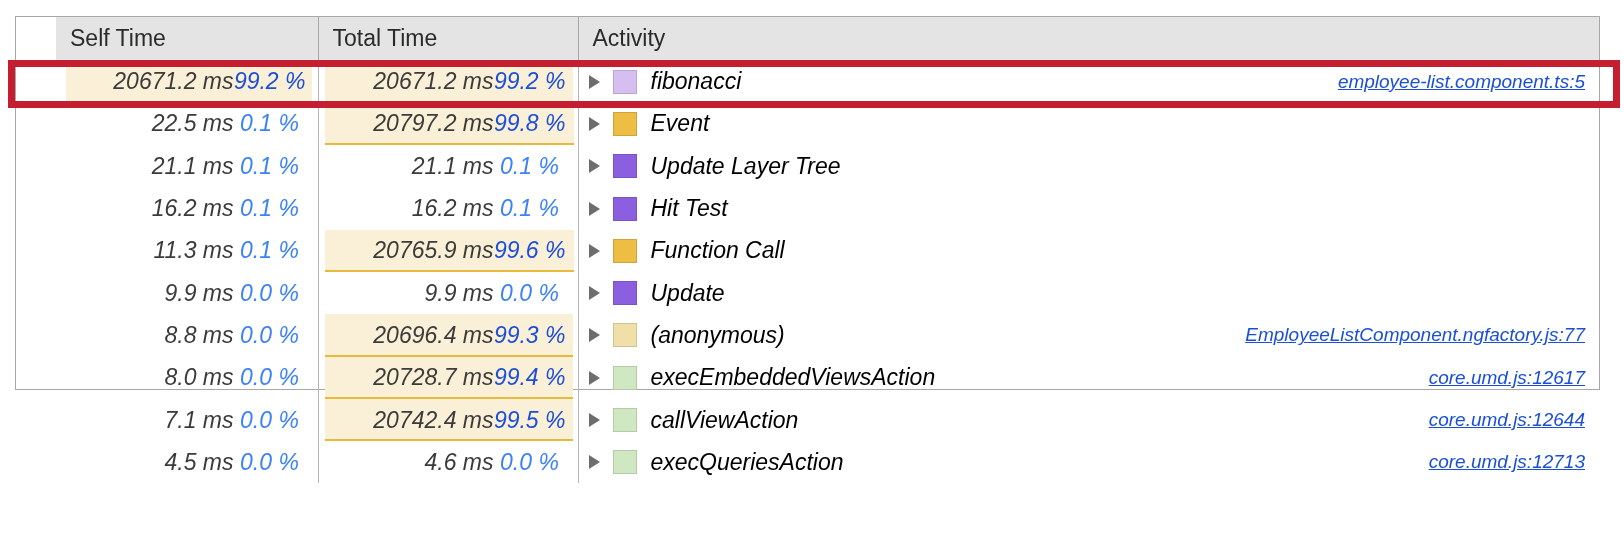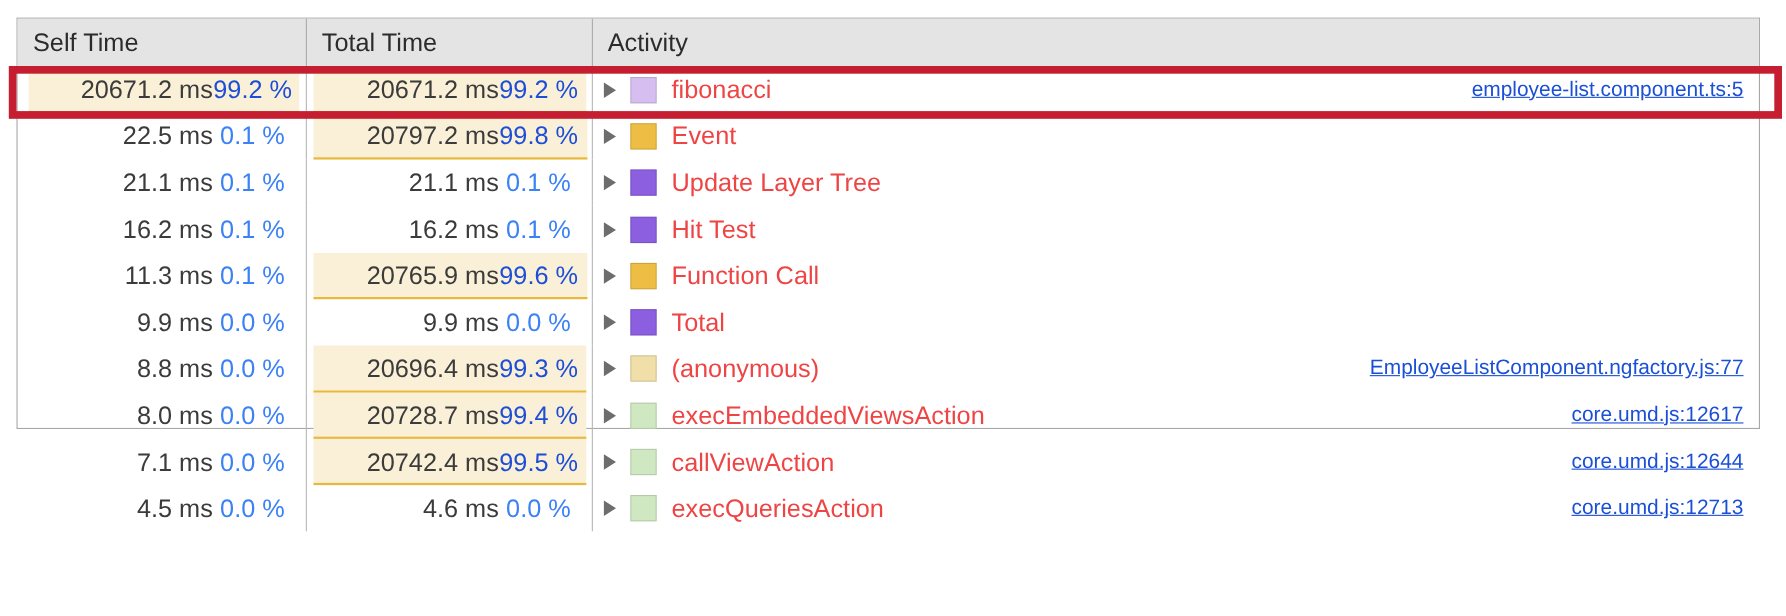--- a/index.html
+++ b/index.html
@@ -22,20 +22,21 @@
   
   .panel {
     position: absolute;
     left: 15px;
     top: 16px;
     width: 1585px;          
     height: 374px;          
     border: 1px solid #a8a8a8;
     box-sizing: border-box;
     background: #ffffff;
+    padding-left: 40px;
   }
 
   table.tree {
     width: 100%;
     border-collapse: collapse;
     table-layout: fixed;
     font-size: 23px;
     color: #3b3b3b;
   }
 
@@ -54,21 +55,21 @@
     padding: 0 0 0 14px;
     border-right: 1px solid #a8a8a8;
     border-bottom: 1px solid #a8a8a8;
     box-sizing: border-box;
     vertical-align: middle;
     white-space: nowrap;
   }
   thead th.last { border-right: none; }
 
   
-  tbody tr { height: 42.3px; }
+  tbody tr { height: 42.3px; font-style: italic; }
 
   tbody td {
     padding: 0;
     border-right: 1px solid #b6b6b6;
     vertical-align: middle;
     box-sizing: border-box;
     height: 42.3px;
   }
   tbody td.act { border-right: none; }
 
@@ -120,21 +121,21 @@
     flex: 0 0 auto;
   }
   .swatch {
     width: 24px; height: 24px;
     border: 1px solid rgba(0,0,0,0.13);
     box-sizing: border-box;
     margin-right: 14px;
     flex: 0 0 auto;
   }
   .aname {
-    color: #ef4444;
+    color: #000000;
     font-size: 23px;
     flex: 0 0 auto;
   }
   .spacer { flex: 1 1 auto; }
   .srclink {
     color: #1a4fd6;
     text-decoration: underline;
     font-size: 19px;
     padding-right: 14px;
     cursor: pointer;
@@ -323,21 +324,21 @@
                 <span class="numtext">
                   <span class="ms">9.9 ms</span>
                   <span class="pct plain">0.0 %</span>
                 </span>
               </span>
             </td>
             <td class="act">
               <div class="actwrap">
                 <span class="tri"></span>
                 <span class="swatch" style="background: rgb(139, 95, 224);"></span>
-                <span class="aname">Total</span>
+                <span class="aname">Update</span>
                 <span class="spacer"></span>
               </div>
             </td>
           </tr>
           <tr>
             <td>
               <span class="numwrap">
                 <span class="numtext">
                   <span class="ms">8.8 ms</span>
                   <span class="pct plain">0.0 %</span>

